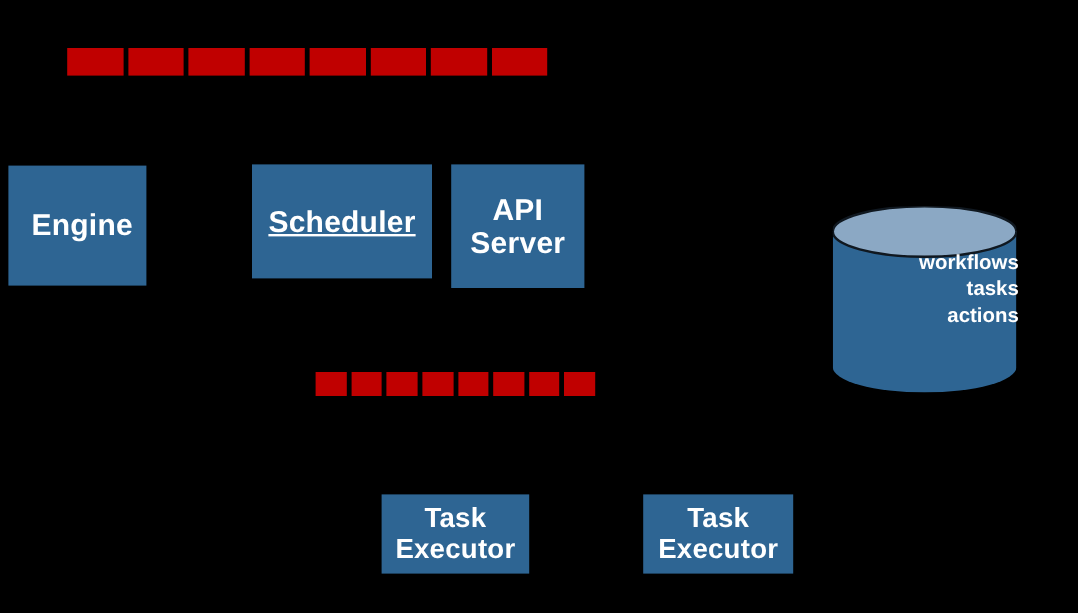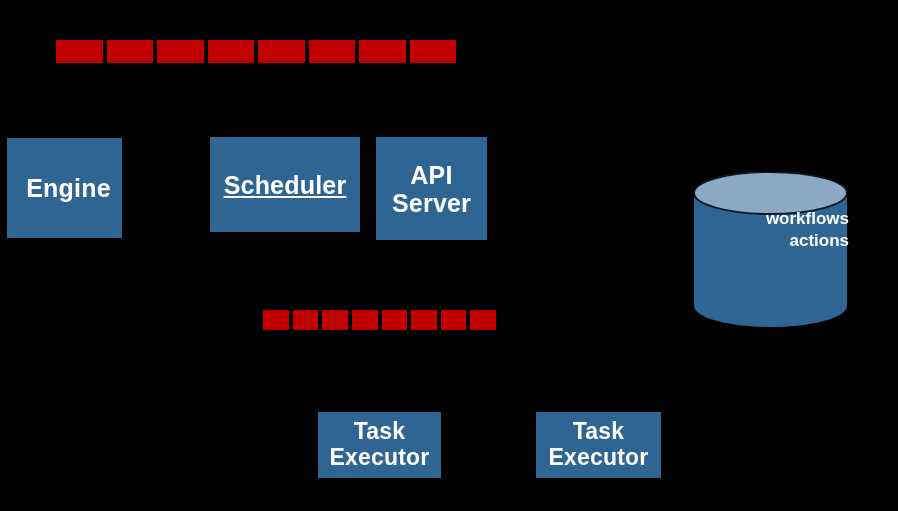--- a/index.html
+++ b/index.html
@@ -125,17 +125,18 @@
   <div id="box-exec-2" class="node-box">Task
 Executor</div>
 
   <div id="db-cylinder">
     <svg viewBox="0 0 153 155" preserveAspectRatio="none">
       <path d="M0,21 L0,134 A76.5,21 0 0 0 153,134 L153,21 Z" fill="#2e6593"></path>
       <ellipse cx="76.5" cy="21" rx="76.5" ry="21" fill="#8ba8c4" stroke="#101820" stroke-width="2"></ellipse>
     </svg>
     <div id="db-labels">
       <div>workflows</div>
+      <div>tasks</div>
       <div>actions</div>
     </div>
   </div>
 
 </div>
 
 </body></html>

